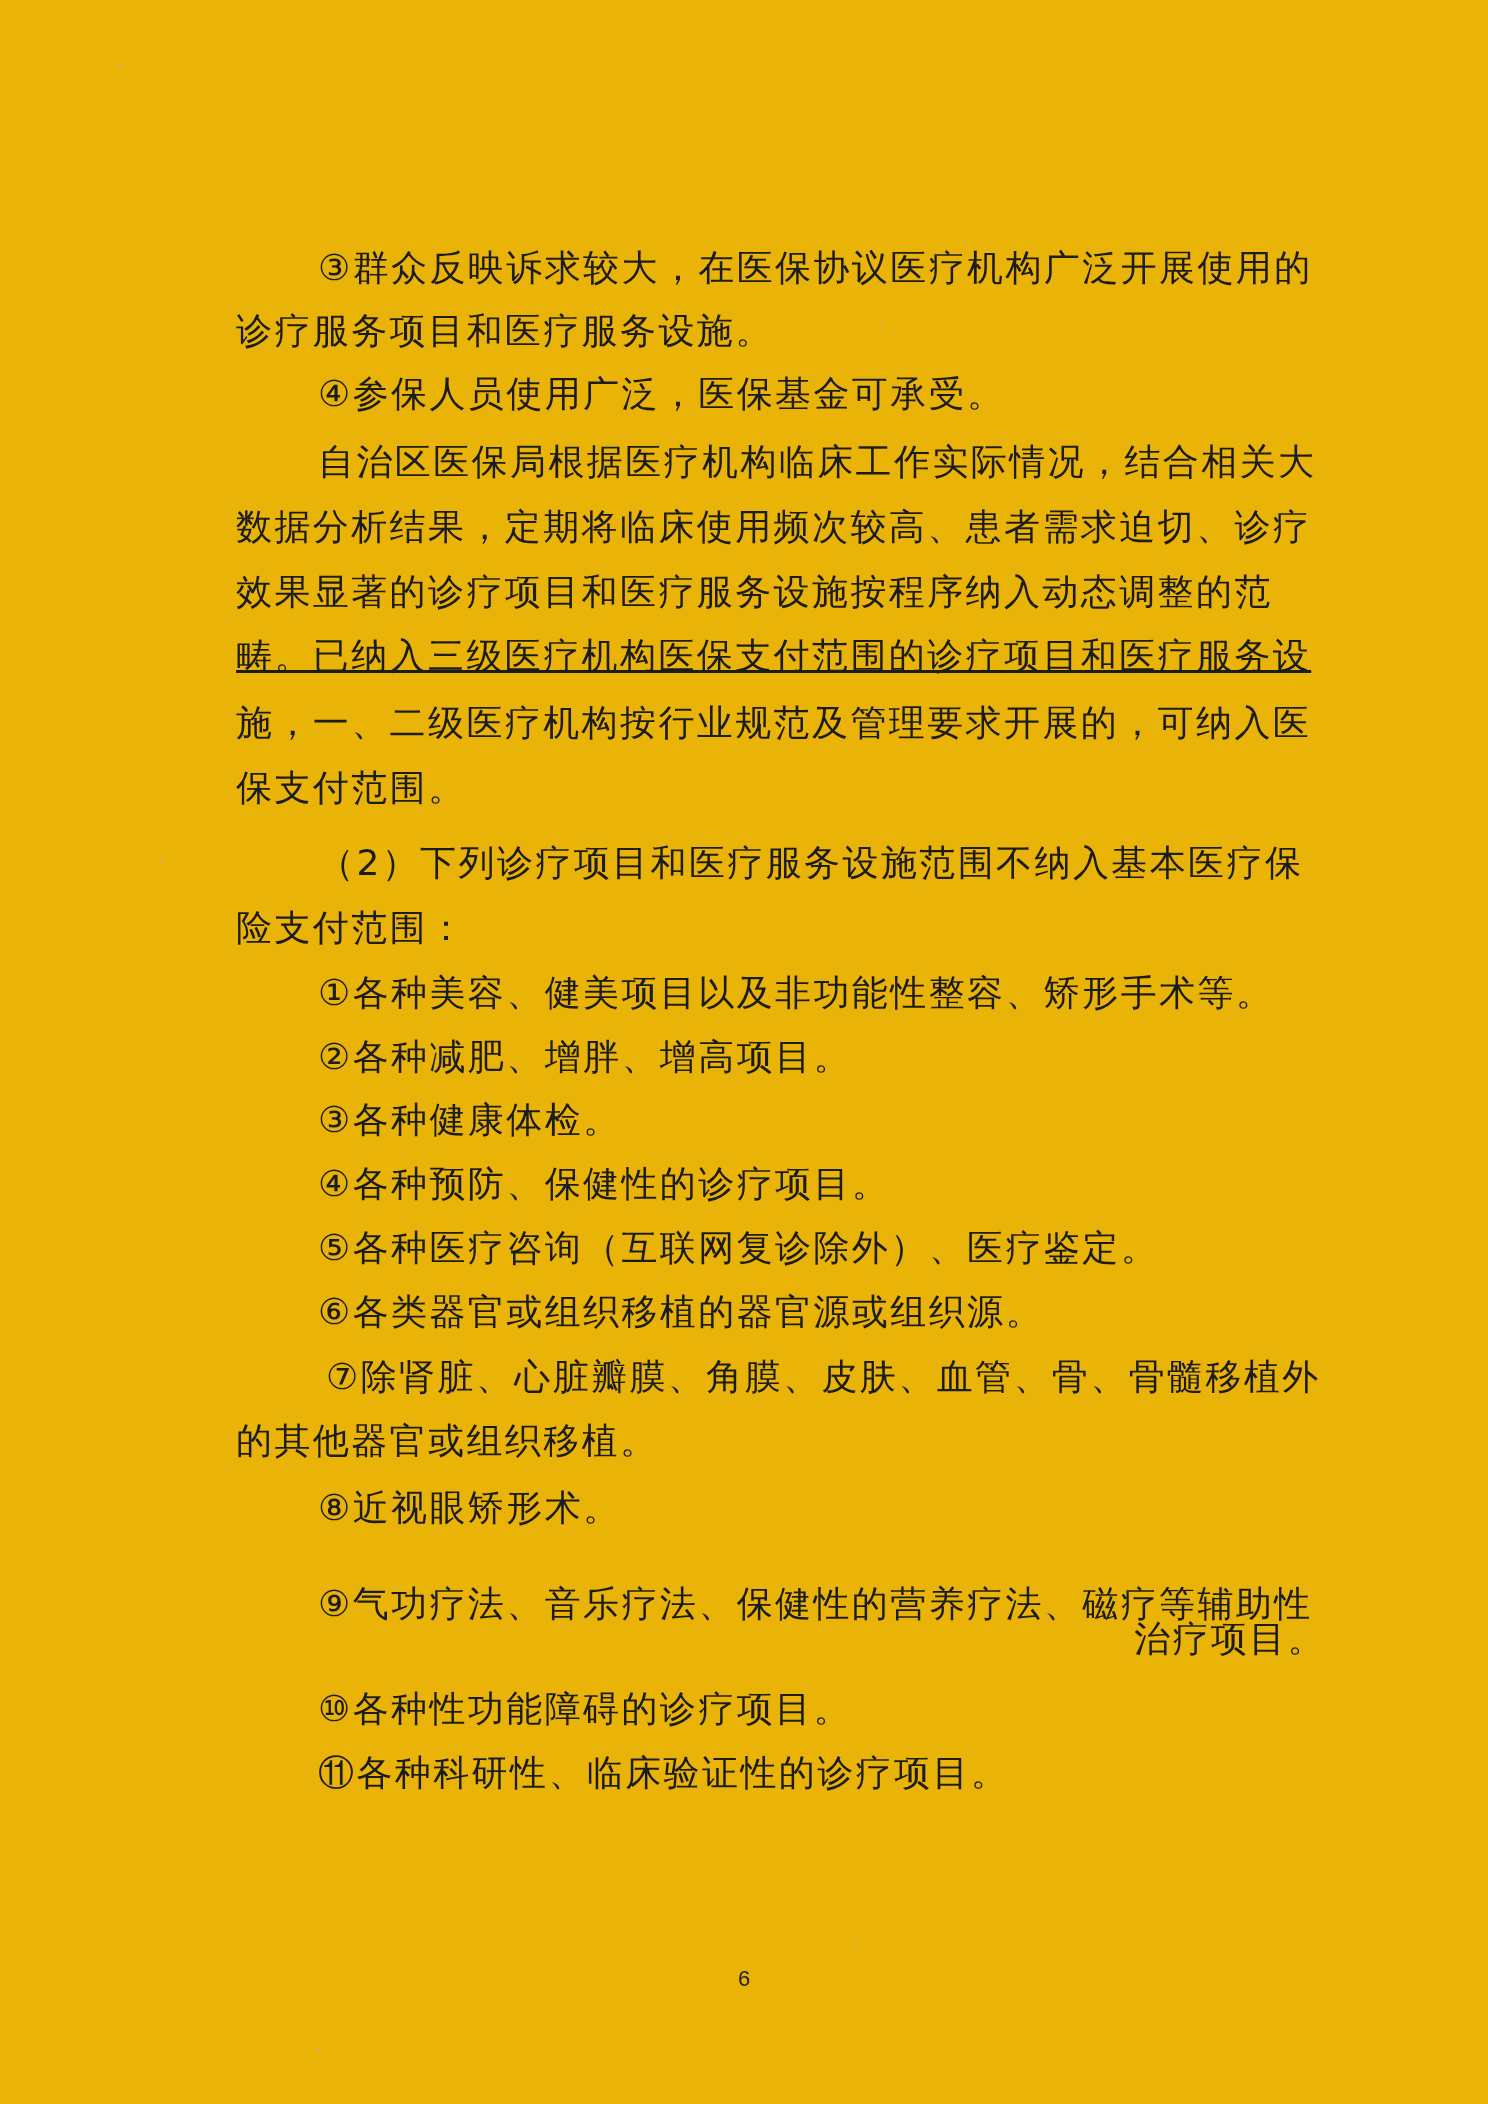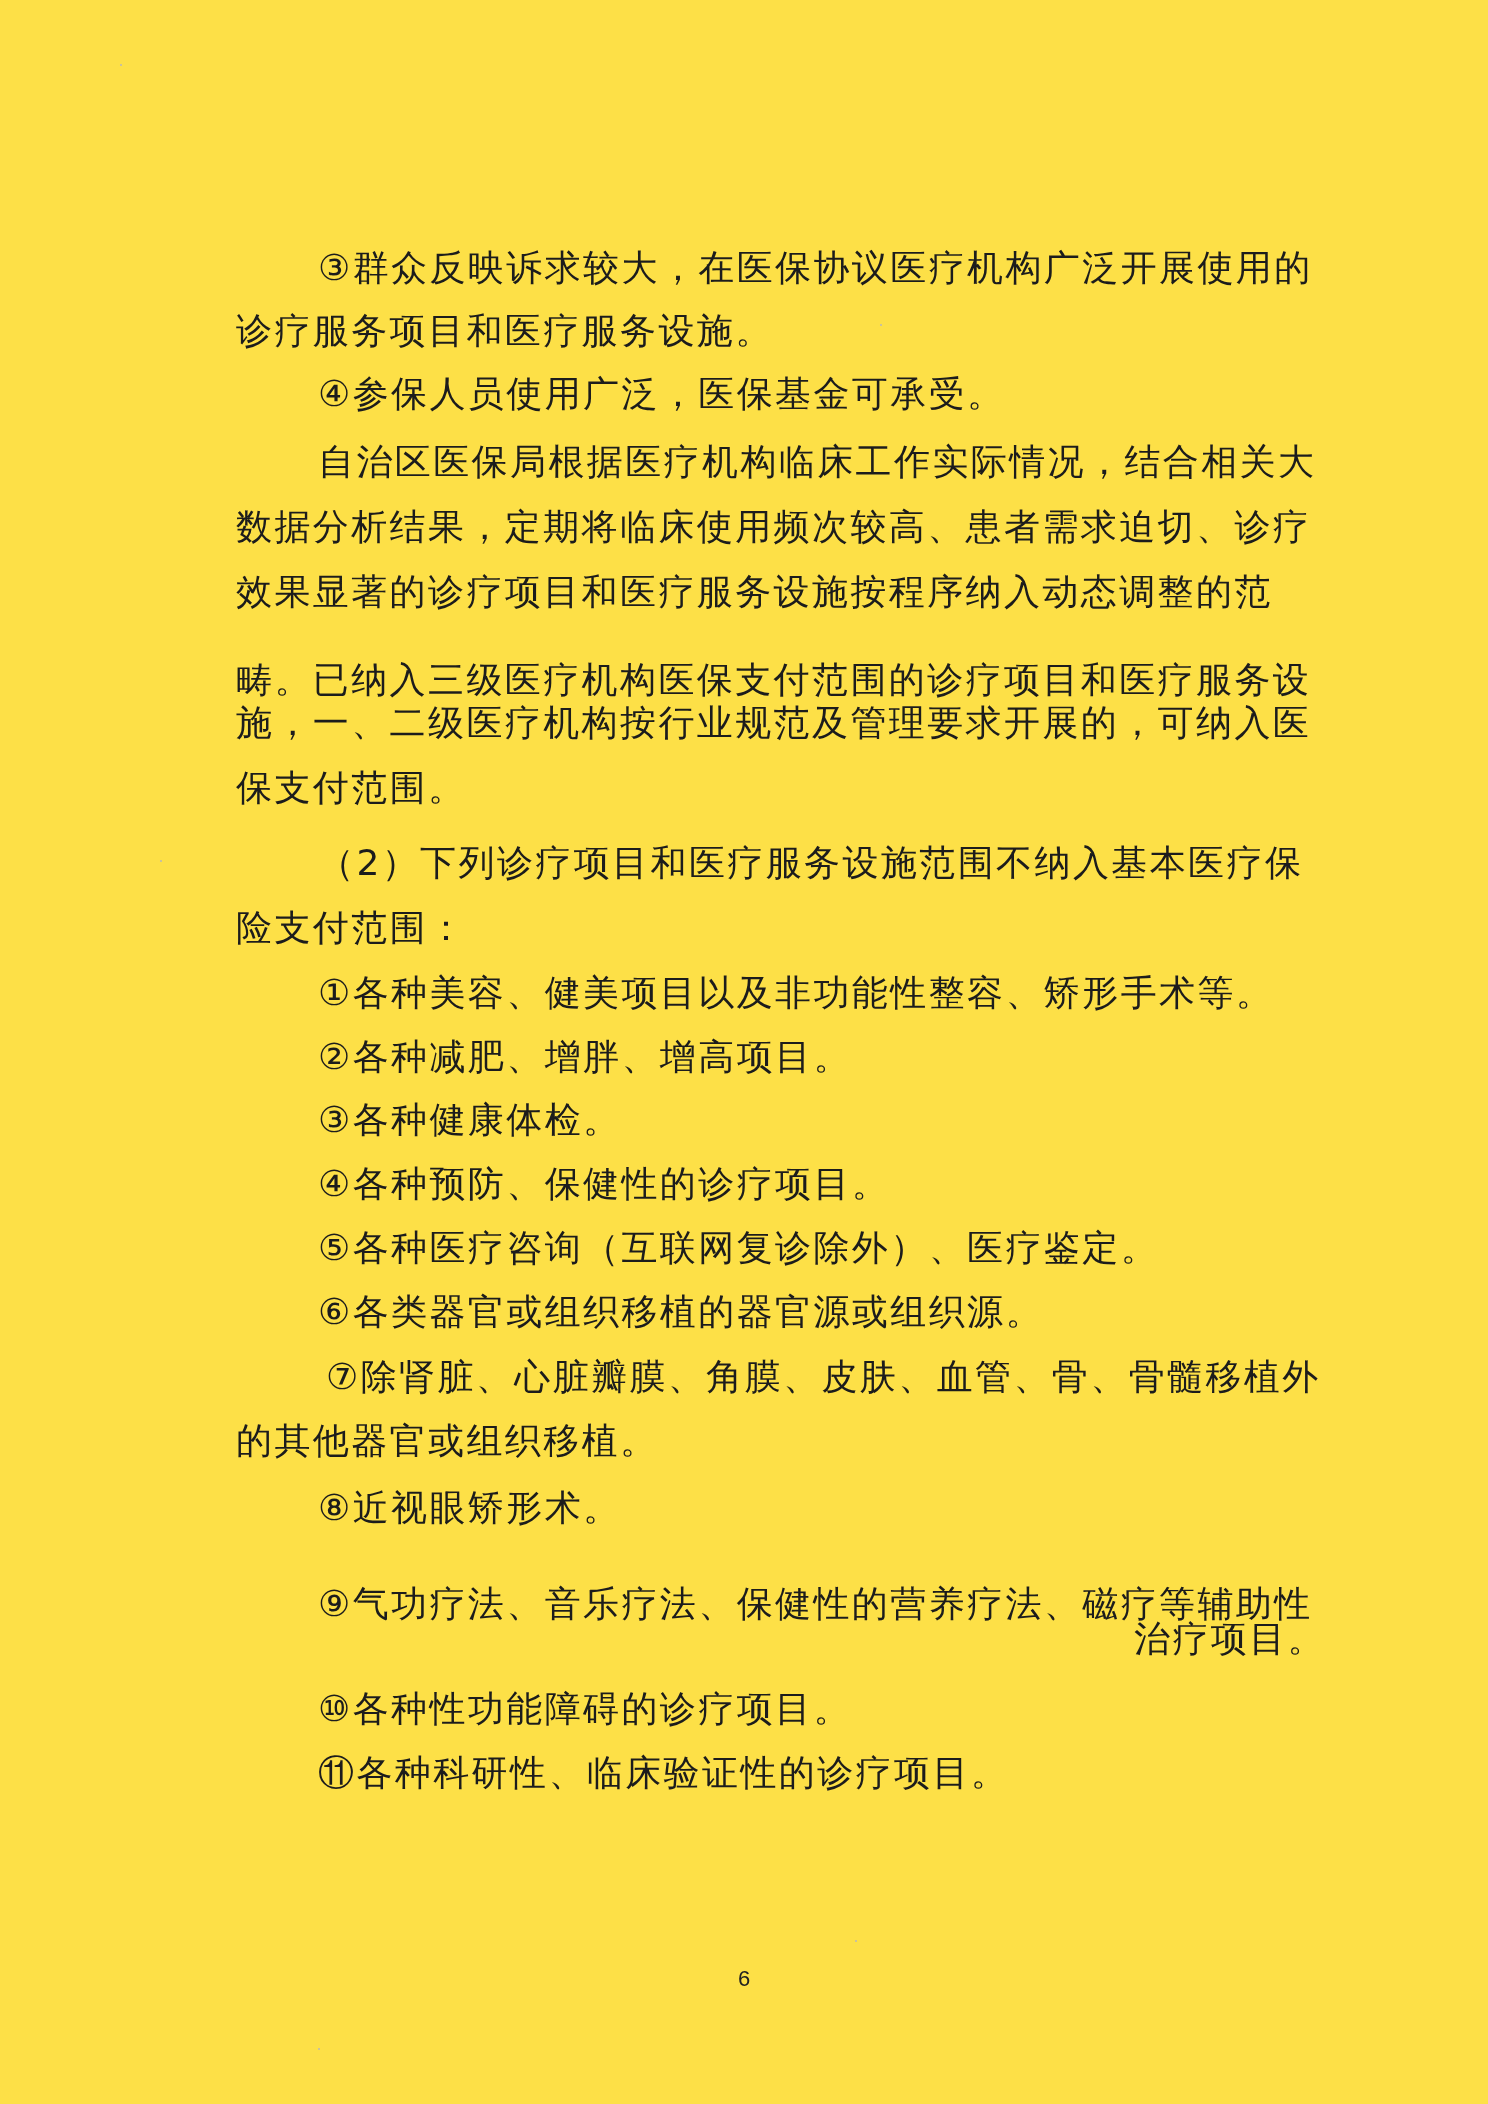--- a/index.html
+++ b/index.html
@@ -13,21 +13,21 @@
       position: relative;
       overflow: hidden;
       font-family: "DejaVu Sans", "Liberation Sans", sans-serif;
       color: #1a1a1a;
     }
     .page {
       position: absolute;
       left: 0; top: 0;
       width: 1488px;
       height: 2104px;
-      background: #fde047;
+      background: #eab308;
     }
     .line {
       position: absolute;
       left: 236px;
       width: 1090px;
       height: 50px;
       font-size: 36px;
       line-height: 50px;
       letter-spacing: 2.4px;
       white-space: nowrap;
@@ -56,21 +56,21 @@
 
 <div class="page">
 
   <div class="line indent" style="top:243px;">③群众反映诉求较大，在医保协议医疗机构广泛开展使用的</div>
   <div class="line" style="top:306px;">诊疗服务项目和医疗服务设施。</div>
   <div class="line indent" style="top:369px;">④参保人员使用广泛，医保基金可承受。</div>
 
   <div class="line indent" style="top:437px;">自治区医保局根据医疗机构临床工作实际情况，结合相关大</div>
   <div class="line" style="top:502px;">数据分析结果，定期将临床使用频次较高、患者需求迫切、诊疗</div>
   <div class="line" style="top:567px;">效果显著的诊疗项目和医疗服务设施按程序纳入动态调整的范</div>
-  <div class="line" style="top:655px;">畴。已纳入三级医疗机构医保支付范围的诊疗项目和医疗服务设</div>
+  <div class="line" style="top:631px;text-decoration:underline;">畴。已纳入三级医疗机构医保支付范围的诊疗项目和医疗服务设</div>
   <div class="line" style="top:698px;">施，一、二级医疗机构按行业规范及管理要求开展的，可纳入医</div>
   <div class="line" style="top:763px;font-family:Liberation Serif, serif;">保支付范围。</div>
 
   <div class="line indent" style="top:838px;">（2）下列诊疗项目和医疗服务设施范围不纳入基本医疗保</div>
   <div class="line" style="top:903px;">险支付范围：</div>
 
   <div class="line indent" style="top:968px;">①各种美容、健美项目以及非功能性整容、矫形手术等。</div>
   <div class="line indent" style="top:1032px;">②各种减肥、增胖、增高项目。</div>
   <div class="line indent" style="top:1095px;">③各种健康体检。</div>
   <div class="line indent" style="top:1159px;">④各种预防、保健性的诊疗项目。</div>

